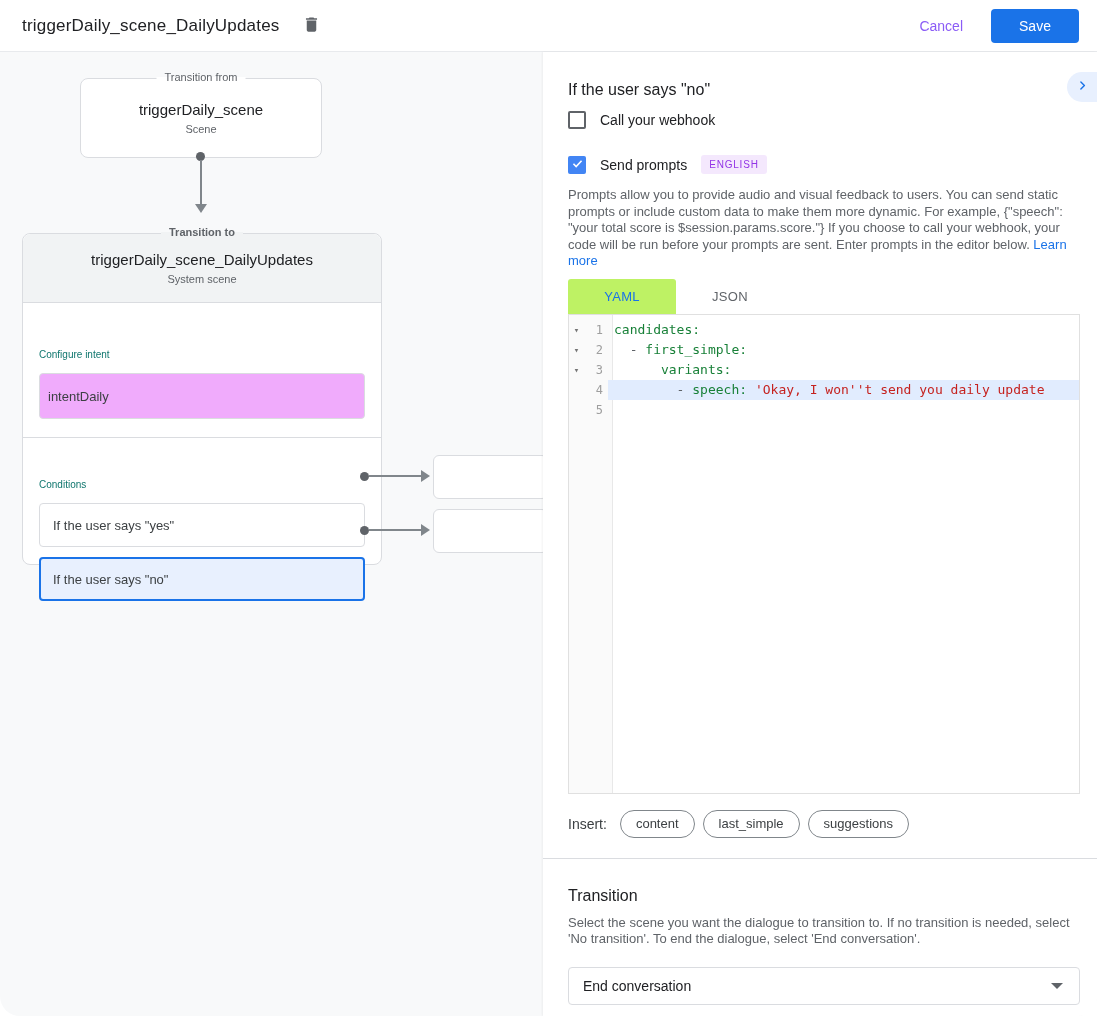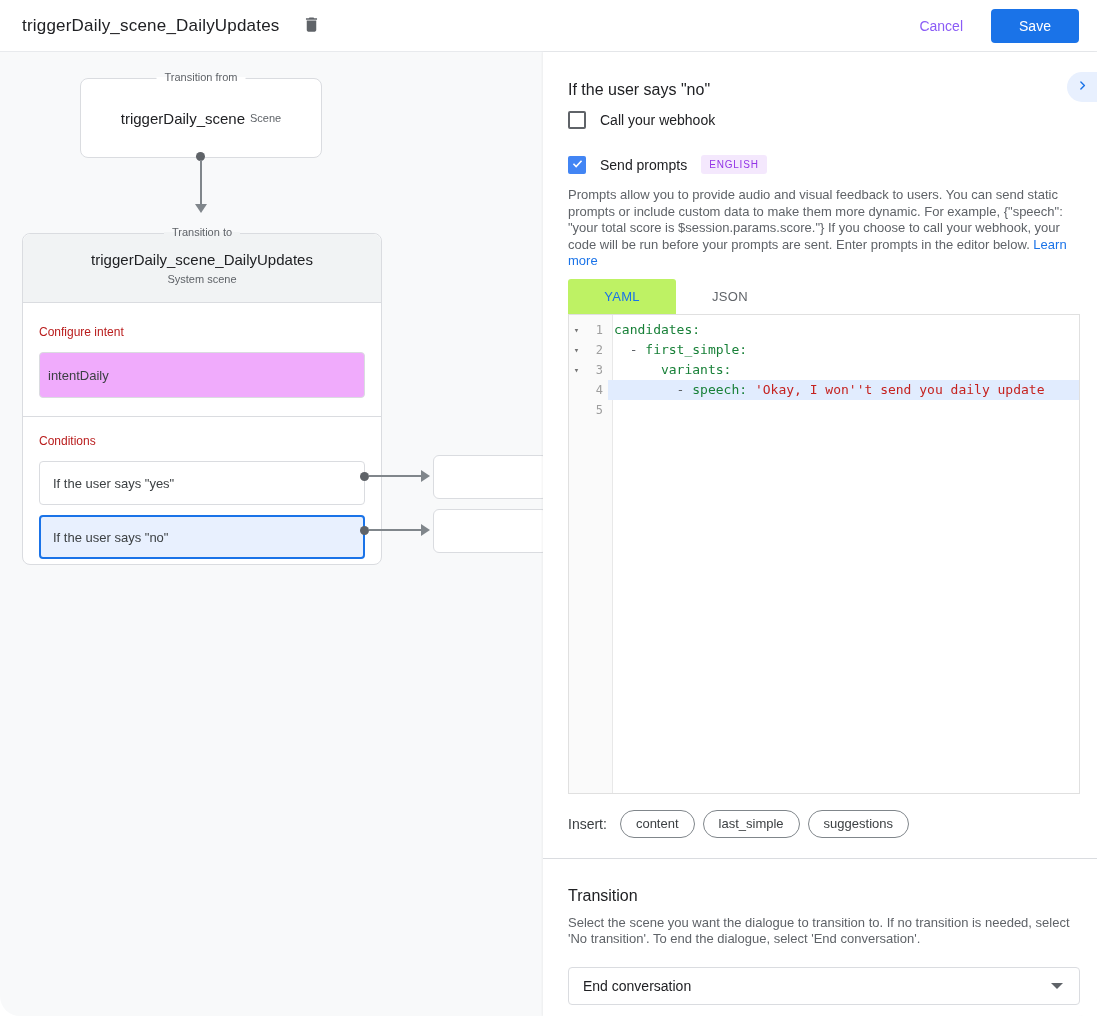--- a/index.html
+++ b/index.html
@@ -23,37 +23,37 @@
 
   
   .canvas { position:absolute; top:52px; left:0; width:543px; height:964px; background:#f8f9fa; }
 
   .flow-node { position:absolute; background:#fff; border:1px solid #dadce0; border-radius:8px; }
   .legend {
     position:absolute; top:-8px; left:50%; transform:translateX(-50%);
     font-size:11px; color:#5f6368; padding:0 8px; white-space:nowrap;
     background:linear-gradient(180deg, #f8f9fa 50%, #ffffff 50%);
   }
-  .legend.on-gray { background:linear-gradient(180deg, #f8f9fa 50%, #f1f3f4 50%); }
+  .legend.on-gray { background:linear-gradient(180deg, #f8f9fa 50%, #f1f3f4 50%);font-weight:bold; }
 
   .from-node { left:80px; top:26px; width:242px; height:80px;
-    display:flex; flex-direction:row; align-items:center; justify-content:center; gap:5px; }
+    display:flex; flex-direction:column; align-items:center; justify-content:center; gap:5px; }
   .node-title { font-size:15px; color:#202124; }
   .node-subtitle { font-size:11px; color:#5f6368; }
 
   .v-dot { position:absolute; left:196px; top:100px; width:9px; height:9px; border-radius:50%; background:#5f6368; }
   .v-line { position:absolute; left:200px; top:108px; width:2px; height:45px; background:#80868b; }
   .v-arrow { position:absolute; left:195px; top:152px; width:0; height:0;
     border-left:6px solid transparent; border-right:6px solid transparent; border-top:9px solid #80868b; }
 
   .to-node { left:22px; top:181px; width:360px; height:332px; }
   .to-header { height:69px; background:#f1f3f4; border-bottom:1px solid #dadce0; border-radius:8px 8px 0 0;
     display:flex; flex-direction:column; align-items:center; justify-content:center; gap:5px; }
   .intent-section { padding:22px 16px 18px 16px; }
-  .section-heading { font-size:12px; color:#b91c1c; margin-bottom:13px; }
+  .section-heading { font-size:10px; color:#0f766e; margin-bottom:13px;margin-top:24px; }
   .intent-box { height:46px; border:1px solid #dadce0; border-radius:4px; background:#f0abfc;
     display:flex; align-items:center; padding-left:8px; font-size:13px; color:#3c4043; cursor:pointer; }
   .node-divider { border-top:1px solid #dadce0; }
   .conditions-section { padding:17px 16px 0 16px; }
   .condition-row { height:44px; border:1px solid #dadce0; border-radius:4px; background:#fff;
     display:flex; align-items:center; padding-left:13px; font-size:13px; color:#3c4043; margin-bottom:10px; cursor:pointer; }
   .condition-row.selected { background:#e8f0fe; border:2px solid #1a73e8; padding-left:12px; }
 
   .h-dot { position:absolute; width:9px; height:9px; border-radius:50%; background:#5f6368; }
   .h-line { position:absolute; height:2px; background:#80868b; }

